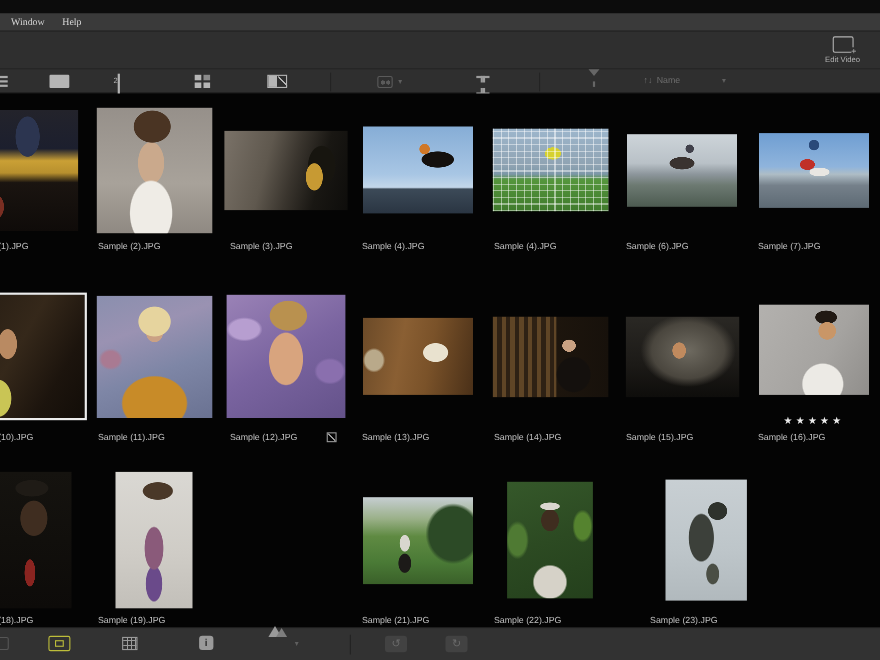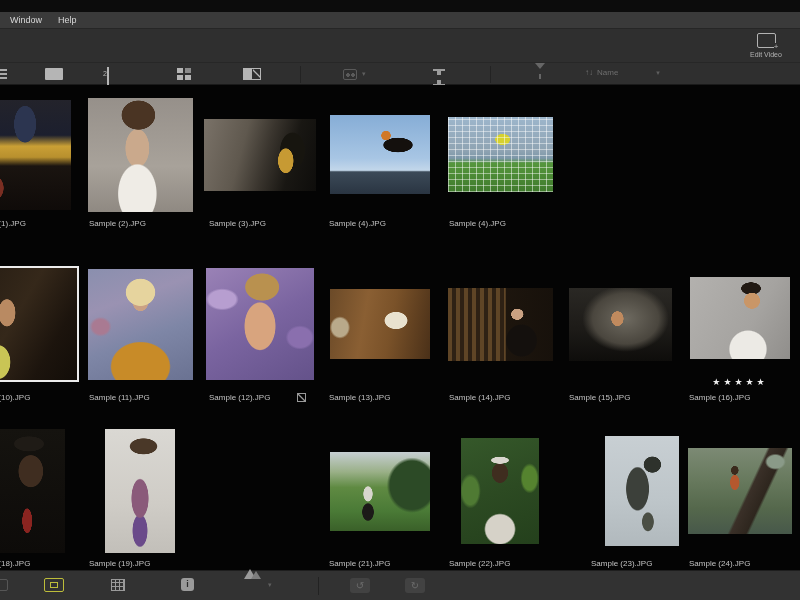--- a/index.html
+++ b/index.html
@@ -2,21 +2,21 @@
 <html><head>
 <meta charset="utf-8">
 <style>
   html,body{margin:0;padding:0;}
   body{width:800px;height:600px;overflow:hidden;position:relative;background:#040404;
        font-family:"Liberation Sans","DejaVu Sans",sans-serif;-webkit-font-smoothing:antialiased;}
   .abs{position:absolute;}
 
   
   .top-strip{left:0;top:0;width:800px;height:12px;background:#0c0c0c;}
-  .menubar{left:0;top:12px;width:800px;height:16px;background:#3a3a3a;display:flex;align-items:center;gap:16px;padding-left:10px;box-sizing:border-box;}
+  .menubar{left:0;top:12px;width:800px;height:16px;background:#3a3a3a;display:flex;align-items:center;gap:16px;padding-left:10px;box-sizing:border-box;font-family:Liberation Serif, serif;}
   .menubar .mitem{font-size:9px;color:#d8d8d8;}
   .toolbar{left:0;top:28px;width:800px;height:34px;background:#2f2f2f;border-top:1px solid #262626;box-sizing:border-box;}
   .editvideo{position:absolute;right:12px;top:4px;width:44px;display:flex;flex-direction:column;align-items:center;cursor:default;}
   .ev-icon{width:17px;height:13px;border:1px solid #b3b3b3;border-radius:2px;position:relative;}
   .ev-icon .plus{position:absolute;right:-4px;bottom:-4px;font-size:8px;line-height:8px;color:#b3b3b3;background:#2f2f2f;}
   .ev-label{margin-top:3px;font-size:7px;color:#b3b3b3;white-space:nowrap;}
   .viewbar{left:0;top:62px;width:800px;height:23px;background:#2f2f2f;border-top:1px solid #272727;border-bottom:1px solid #1a1a1a;box-sizing:border-box;}
   .vb-ic{position:absolute;top:5px;}
   .ic-list{width:14px;height:12px;background:
      linear-gradient(#aaa,#aaa) 0 1px/14px 2px no-repeat,
@@ -256,20 +256,36 @@
       </div>
   </div>
   <div class="cell" style="left:440px;top:8px;height:137px">
     <div class="imgbox">
         <div class="thumb art-s5"></div>
       </div>
     <div class="lrow">
         <span class="label">Sample (4).JPG</span>
       </div>
   </div>
+  <div class="cell" style="left:560px;top:8px;height:137px">
+    <div class="imgbox">
+        <div class="thumb art-s6"></div>
+      </div>
+    <div class="lrow">
+        <span class="label">Sample (6).JPG</span>
+      </div>
+  </div>
+  <div class="cell" style="left:680px;top:8px;height:137px">
+    <div class="imgbox">
+        <div class="thumb art-s7"></div>
+      </div>
+    <div class="lrow">
+        <span class="label">Sample (7).JPG</span>
+      </div>
+  </div>
 
   <div class="cell" style="left:-40px;top:173px;height:146px">
     <div class="imgbox">
         <div class="thumb art-s10 sel"></div>
       </div>
     <div class="lrow">
         <span class="label">Sample (10).JPG</span>
       </div>
   </div>
   <div class="cell" style="left:80px;top:173px;height:146px">
@@ -354,28 +370,20 @@
     <div class="lrow">
         <span class="label">Sample (22).JPG</span>
       </div>
   </div>
   <div class="cell" style="left:582px;top:341px;height:144px">
     <div class="imgbox">
         <div class="thumb art-s23"></div>
       </div>
     <div class="lrow">
         <span class="label">Sample (23).JPG</span>
-      </div>
-  </div>
-  <div class="cell" style="left:680px;top:341px;height:144px">
-    <div class="imgbox">
-        <div class="thumb art-s24"></div>
-      </div>
-    <div class="lrow">
-        <span class="label">Sample (24).JPG</span>
       </div>
   </div>
 </div>
 
 <div class="abs statusbar">
   <span class="sb-ic ic-dimframe" style="left:-6px"></span>
   <span class="sb-ic ic-hl" style="left:44px;top:7px">
       <i></i>
     </span>
   <span class="sb-ic ic-grid9" style="left:111px"></span>

